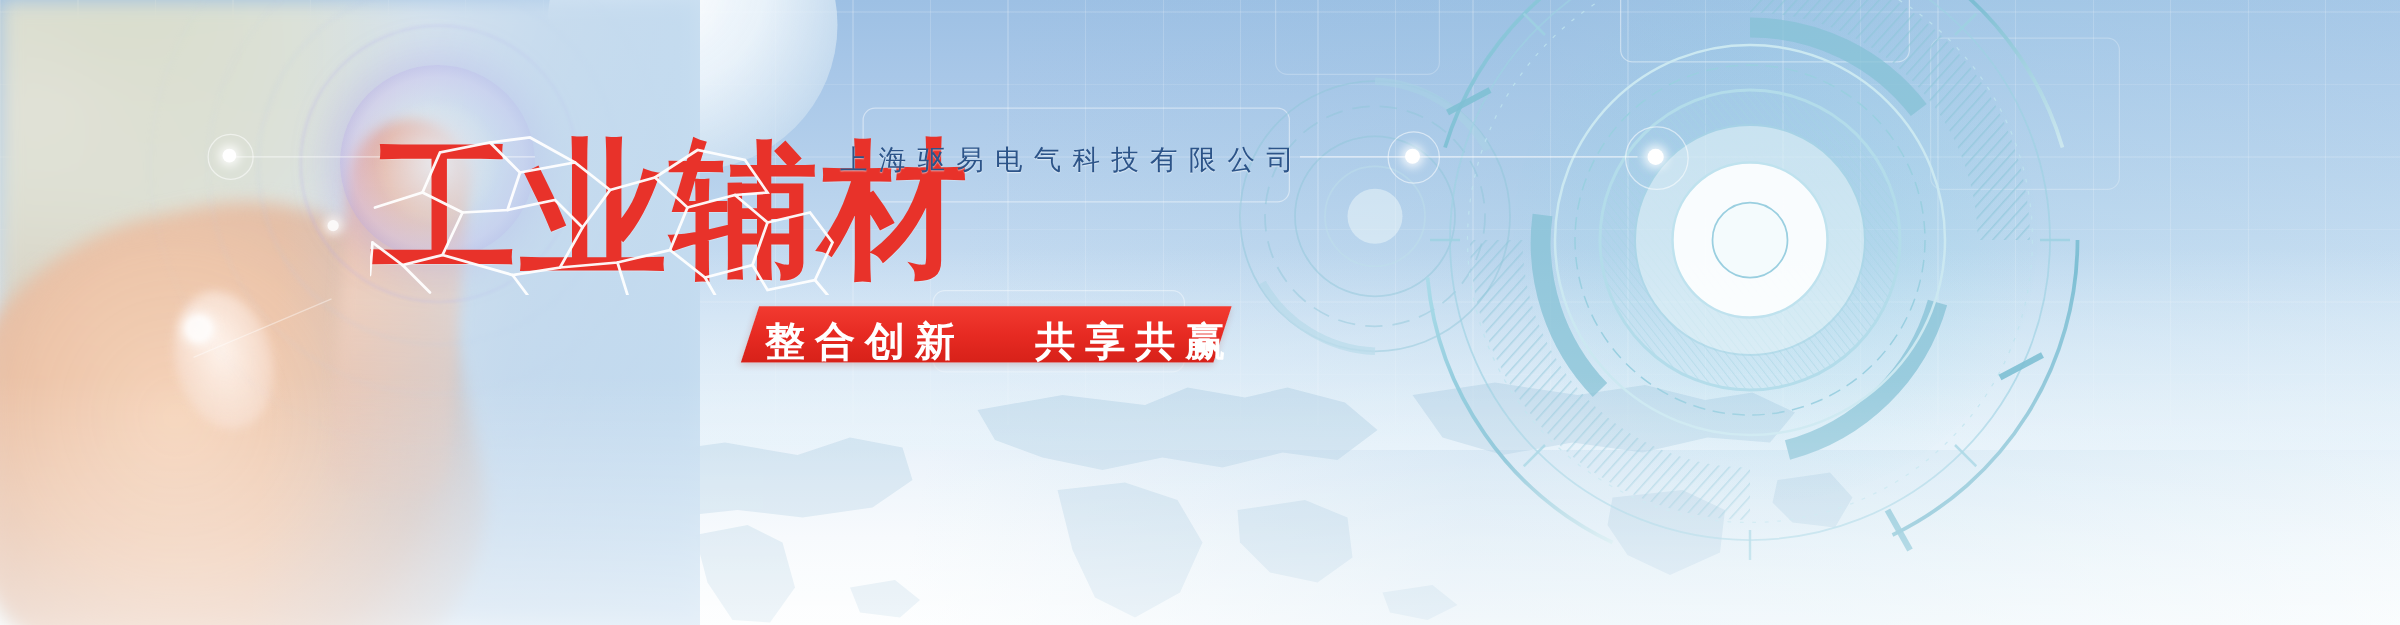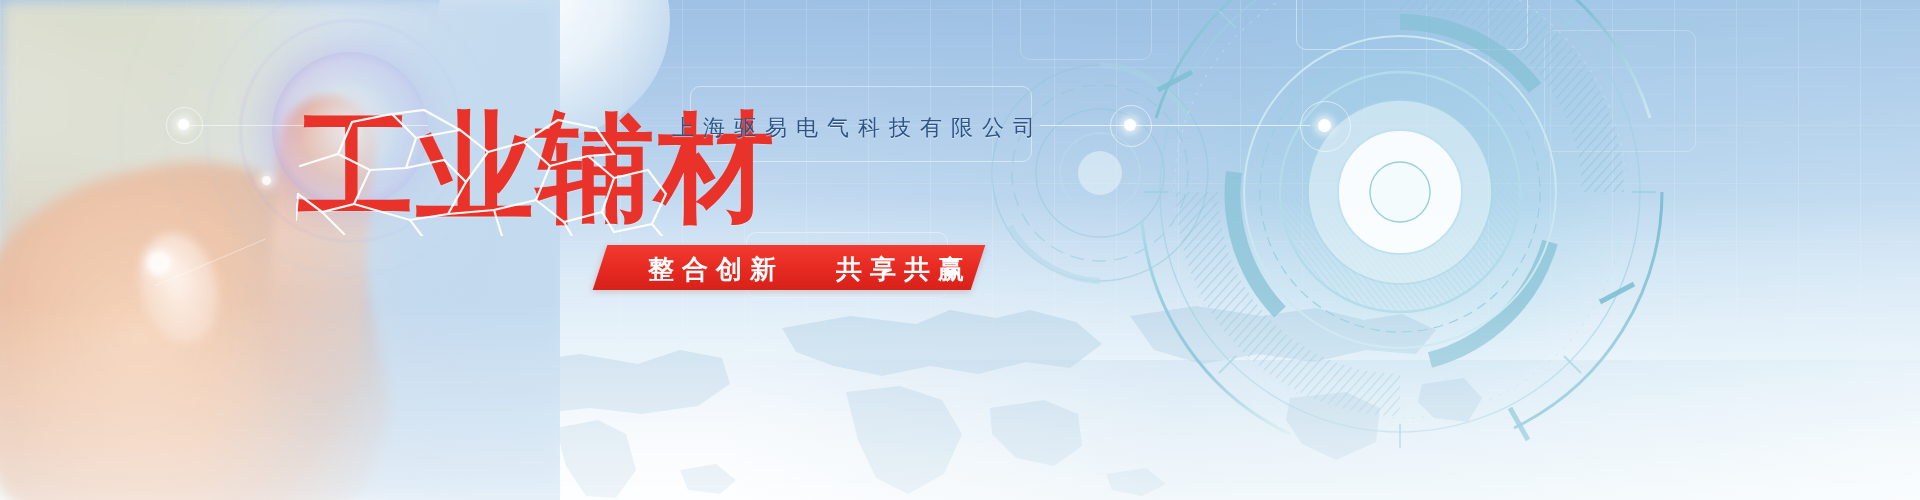--- a/index.html
+++ b/index.html
@@ -124,21 +124,21 @@
     font-size:58px;font-weight:bold;letter-spacing:3px;color:#27527f;white-space:nowrap;
     font-family:"DejaVu Sans","Liberation Sans",sans-serif;
     text-shadow:1px 2px 2px rgba(120,150,180,.45);}
   .slogan .gap{display:inline-block;width:34px;}
 
   .ribbon{position:absolute;left:600px;top:245px;width:378px;height:45px;
     background:linear-gradient(180deg,#f23a30 0%,#e62a22 52%,#d72119 100%);
     transform:skewX(-18deg);
     box-shadow:0 2px 6px rgba(150,40,30,.22);}
   .ribbon-text{position:absolute;left:612px;top:252px;width:360px;height:32px;
-    font-size:26px;font-weight:bold;letter-spacing:8px;color:#ffffff;
+    font-size:32px;font-weight:bold;letter-spacing:8px;color:#ffffff;
     text-align:right;white-space:nowrap;
     font-family:"DejaVu Sans","Liberation Sans",sans-serif;}
   .ribbon-text .gap{display:inline-block;width:18px;}
 
   
   .haze{position:absolute;left:0;bottom:0;width:1920px;height:200px;
     background:linear-gradient(180deg,rgba(255,255,255,0) 0%,rgba(255,255,255,.30) 60%,rgba(255,255,255,.55) 100%);}
 </style>
 </head>
 <body>

